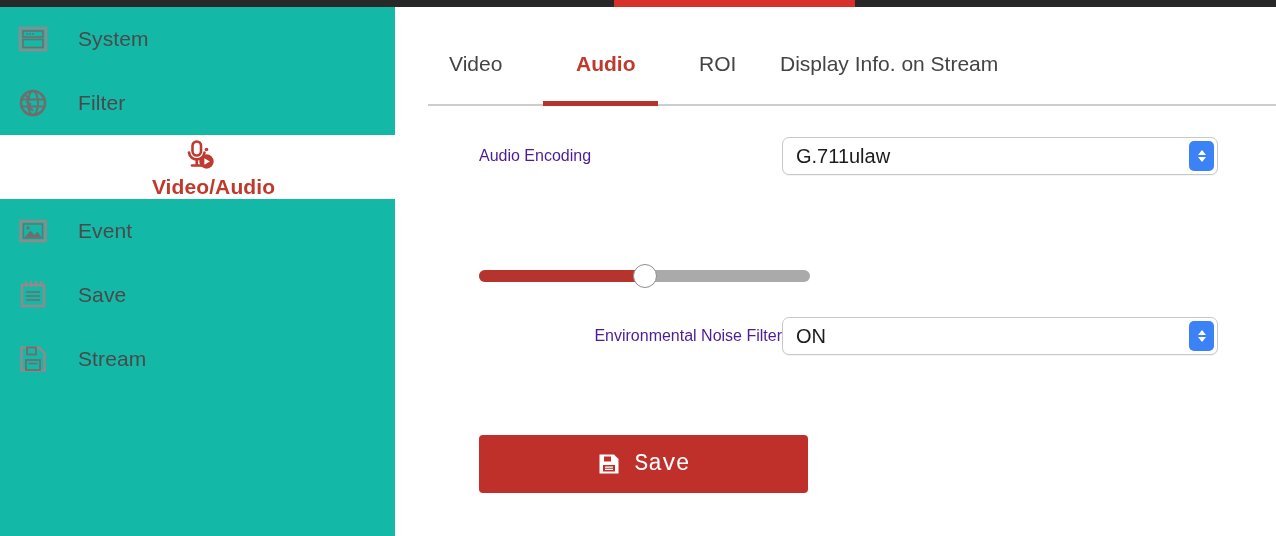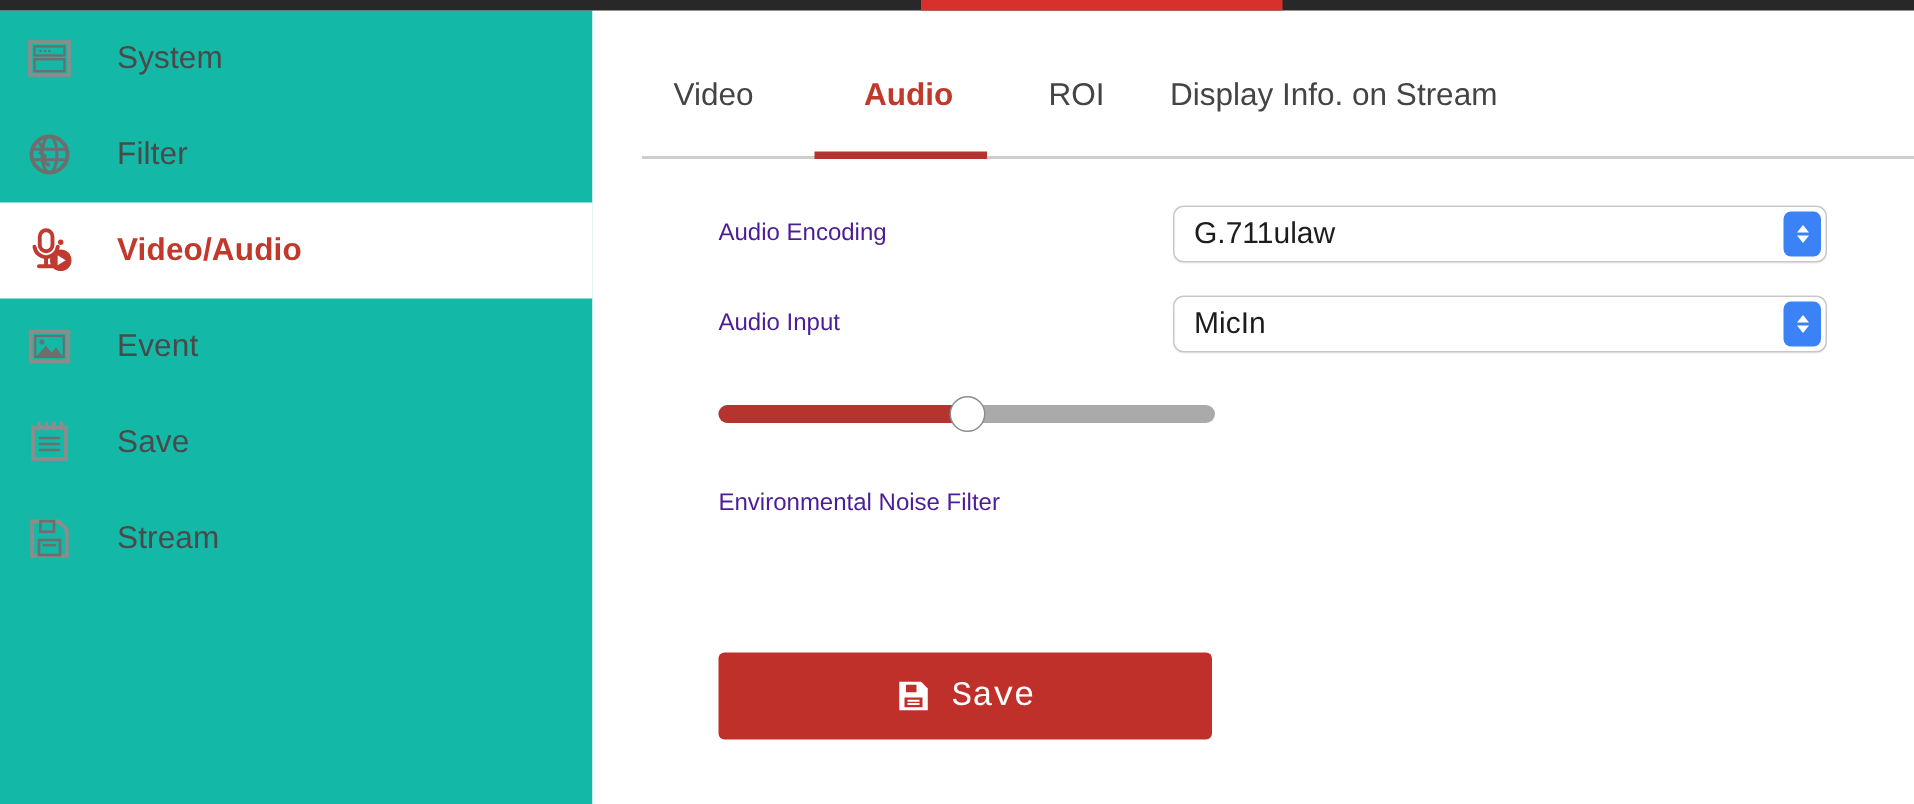--- a/index.html
+++ b/index.html
@@ -45,20 +45,21 @@
   .nav-item {
     position: relative;
     height: 64px;
     display: flex;
     align-items: center;
     padding-left: 18px;
     box-sizing: border-box;
   }
   .nav-item.active {
     background: #ffffff;
+    flex-direction: column;
   }
   .nav-icon {
     width: 46px;
     height: 40px;
     display: flex;
     align-items: center;
     justify-content: flex-start;
     flex: 0 0 auto;
   }
   .nav-label {
@@ -339,45 +340,42 @@
       </span>
       <span class="sel-stepper">
         <svg width="14" height="20" viewBox="0 0 14 20">
           <path d="M7 4 L11 9 H3 Z" fill="#ffffff"></path>
           <path d="M7 16 L11 11 H3 Z" fill="#ffffff"></path>
         </svg>
       </span>
     </span>
   </div>
 
-  <div class="form-row" style="top:188px;">
-    <span class="form-label">Audio Input</span>
+
+  <div class="form-row" style="top:248px;">
+    <span class="slider-wrap">
+      <span class="slider-track"></span>
+      <span class="slider-fill" id="slider-fill" style="width: 165.5px;"></span>
+      <span class="slider-thumb" id="slider-thumb" style="left: 153.5px;"></span>
+    </span>
+  </div>
+
+  <div class="form-row" style="top:308px;text-align:right;">
+    <span class="form-label">Environmental Noise Filter</span>
     <span class="sel-wrap">
       <span class="sel-box">
-        <span class="sel-value">MicIn</span>
+        <span class="sel-value">ON</span>
       </span>
       <span class="sel-stepper">
         <svg width="14" height="20" viewBox="0 0 14 20">
           <path d="M7 4 L11 9 H3 Z" fill="#ffffff"></path>
           <path d="M7 16 L11 11 H3 Z" fill="#ffffff"></path>
         </svg>
       </span>
     </span>
-  </div>
-
-  <div class="form-row" style="top:248px;">
-    <span class="slider-wrap">
-      <span class="slider-track"></span>
-      <span class="slider-fill" id="slider-fill" style="width: 165.5px;"></span>
-      <span class="slider-thumb" id="slider-thumb" style="left: 153.5px;"></span>
-    </span>
-  </div>
-
-  <div class="form-row" style="top:308px;">
-    <span class="form-label">Environmental Noise Filter</span>
   </div>
 
 </div>
 
 <button id="save-button">
   <span style="display:flex;align-items:center;">
     <svg width="24" height="24" viewBox="0 0 24 24">
       <path d="M2.5 2.5 H17 L21.5 7 V21.5 H2.5 Z" fill="#ffffff"></path>
       <rect x="7" y="4.5" width="7" height="5" fill="#c0302b"></rect>
       <rect x="6" y="13" width="12" height="6.5" fill="#c0302b"></rect>

